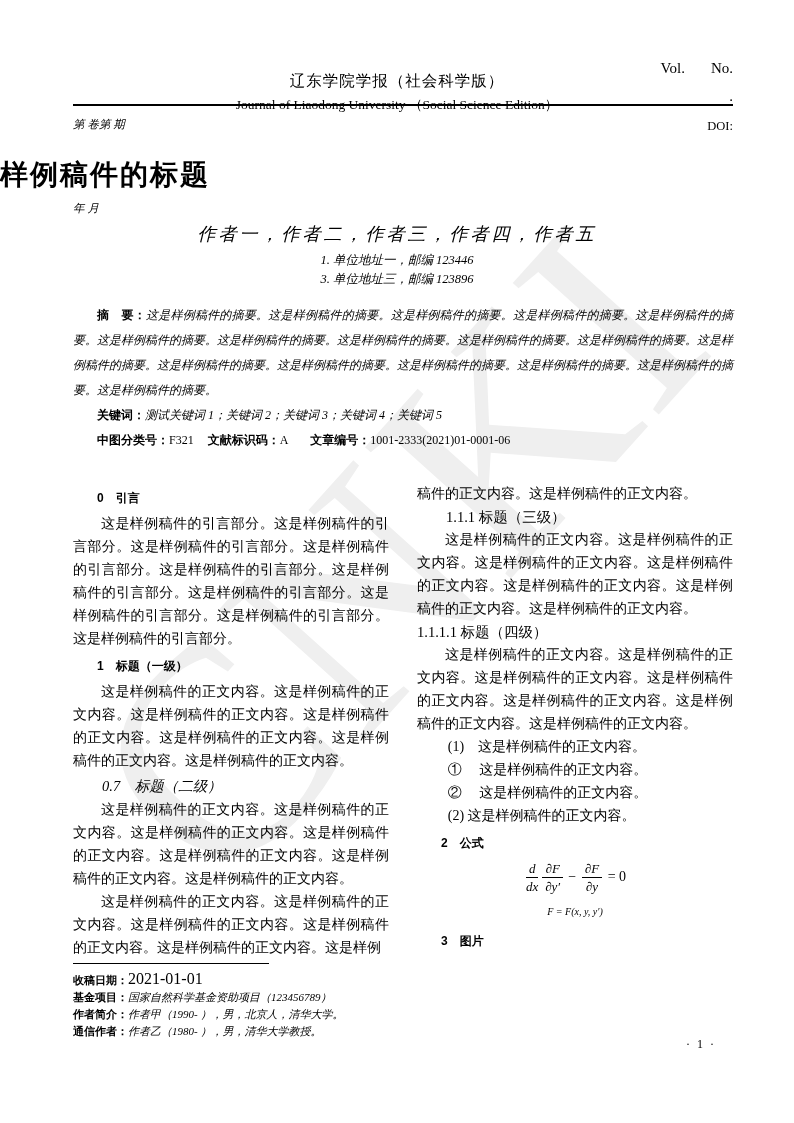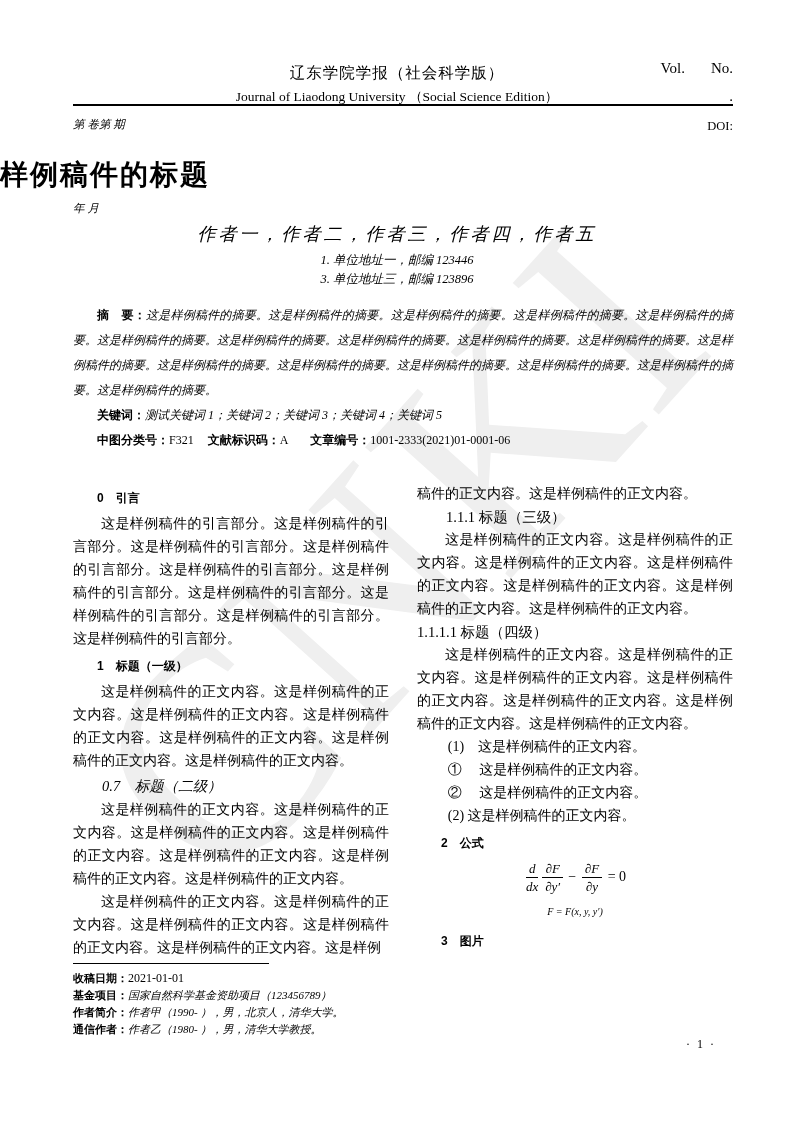--- a/index.html
+++ b/index.html
@@ -12,21 +12,21 @@
   .watermark{
     position:absolute; left:50%; top:555px;
     transform:translate(-50%,-50%) rotate(-48deg);
     font-family:"Liberation Serif","DejaVu Serif",serif;
     font-size:300px; color:#efefef; letter-spacing:2px;
     white-space:nowrap; z-index:0; user-select:none;
   }
   .z{position:absolute; z-index:1;}
   
   .hdr-left{left:73px; top:54px; font-size:11.5px; line-height:28px; white-space:pre;}
-  .hdr-center{left:0; right:0; top:62px; text-align:center;}
+  .hdr-center{left:0; right:0; top:70px; text-align:center;}
   .hdr-center .cn{font-size:15.5px; letter-spacing:1px; line-height:22px;}
   .hdr-center .en{font-size:13.5px; line-height:25px;}
   .hdr-right{right:61px; top:54px; text-align:right; font-size:15px; line-height:28px;}
   .hdr-right .gap{display:inline-block; width:26px;}
   .top-rule{left:73px; top:104px; width:660px; border-top:2.5px solid #000; height:0;}
   .doi{right:61px; top:119px; font-size:12.5px;}
   
   .title{left:0; right:0; top:156px; text-align:left; font-size:28px; font-weight:bold; letter-spacing:2px;}
   .authors{left:0; right:0; top:202px; text-align:center; font-size:18px; letter-spacing:3px;margin-top:20px;}
   .affils{left:0; right:0; top:233px; text-align:center; font-size:12.5px; line-height:18.5px;margin-top:18px;}
@@ -56,21 +56,21 @@
   .frac{display:inline-block; vertical-align:middle; text-align:center; font-size:13px; line-height:15px; margin:0 2px;}
   .frac .fnum{display:block; border-bottom:1px solid #000; padding:0 3px 1px;}
   .frac .fden{display:block; padding-top:1px;}
   .formula2{margin:4px 0 8px; text-align:center; font-size:10px; font-style:italic;}
   
   .fn-rule{left:73px; top:963px; width:196px; border-top:1.5px solid #000; height:0;}
   .footnotes{left:73px; top:970px; width:420px; font-size:11px; line-height:17px;}
   .footnotes .row{white-space:nowrap;}
   .footnotes .lbl{font-family:"Liberation Sans","DejaVu Sans",sans-serif; font-weight:bold;}
   .footnotes .val{font-style:italic;}
-  .footnotes .val.up{font-style:normal; font-size:12px;}
+  .footnotes .val.up{font-style:normal; font-size:16px;}
   .pageno{right:78px; top:1037px; font-size:12px; letter-spacing:2px;}
 </style>
 </head>
 <body>
 
 <div class="page">
 
   <div class="watermark">CNKI</div>
 
   <div class="z hdr-left kai">

